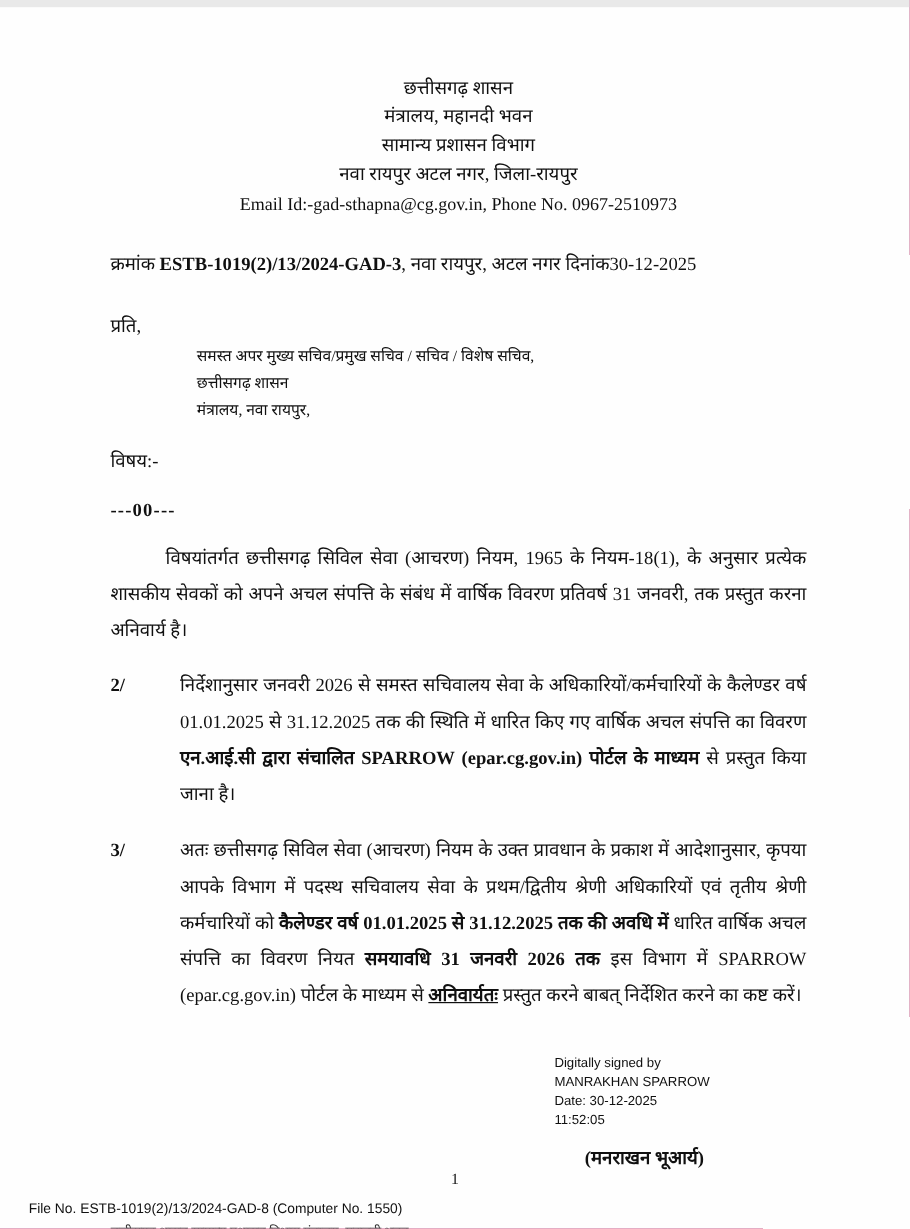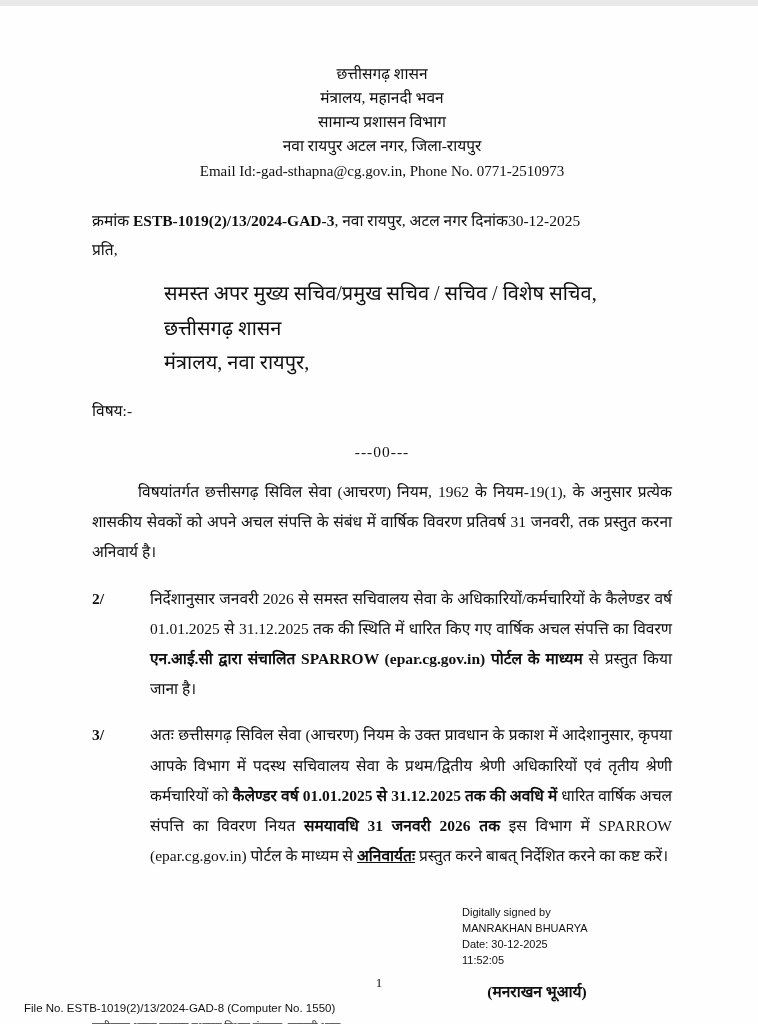--- a/index.html
+++ b/index.html
@@ -43,52 +43,53 @@
     margin-top: 2px;
   }
   .memo-no {
     margin-top: 26px;
     font-size: 15.5px;
     color: #101010;
     line-height: 1.6;
   }
   .b { font-weight: bold; }
   .to-line {
+    margin-top: 26px;
+    font-size: 15.5px;
+    color: #101010;
+  }
+  .addr {
     margin-top: 4px;
-    font-size: 15.5px;
-    color: #101010;
-  }
-  .addr {
-    margin-top: 16px;
     margin-left: 72px;
-    font-size: 20px;
+    font-size: 13px;
     line-height: 1.72;
     color: #101010;
   }
   .subject-row {
     margin-top: 18px;
     display: flex;
     font-size: 15.5px;
     color: #101010;
     line-height: 1.78;
     justify-content: space-between;
   }
   .subject-label {
     width: 72px;
     flex: 0 0 72px;
   }
   .subject-text {
     flex: 1;
   }
   .rule {
-    text-align: center;
+    text-align: left;
     margin-top: 18px;
     font-size: 15.5px;
     letter-spacing: 1px;
     color: #101010;
+    font-weight: bold;
   }
   .para {
     margin-top: 16px;
     font-size: 15.5px;
     line-height: 1.95;
     color: #101010;
     text-align: justify;
   }
   .para.first { text-indent: 46px; }
   .numbered {
@@ -171,60 +172,60 @@
   <div class="sheet">
     <div class="edge-top"></div>
 
     <div class="content">
 
       <div class="hdr">
         <div>छत्तीसगढ़ शासन</div>
         <div>मंत्रालय, महानदी भवन</div>
         <div>सामान्य प्रशासन विभाग</div>
         <div>नवा रायपुर अटल नगर, जिला-रायपुर</div>
-        <div class="email">Email Id:-gad-sthapna@cg.gov.in, Phone No. 0771-2510973</div>
+        <div class="email">Email Id:-gad-sthapna@cg.gov.in, Phone No. 0967-2510973</div>
       </div>
 
       <div class="memo-no">
         <span>क्रमांक </span><span class="b">ESTB-1019(2)/13/2024-GAD-3</span><span>, नवा रायपुर, अटल नगर दिनांक30-12-2025</span>
       </div>
 
       <div class="to-line">प्रति,</div>
 
       <div class="addr">
         <div>समस्त अपर मुख्य सचिव/प्रमुख सचिव / सचिव / विशेष सचिव,</div>
         <div>छत्तीसगढ़ शासन</div>
         <div>मंत्रालय, नवा रायपुर,</div>
       </div>
 
       <div class="subject-row">
         <div class="subject-label">विषय:-</div>
       </div>
 
       <div class="rule">---00---</div>
 
-      <div class="para first">विषयांतर्गत छत्तीसगढ़ सिविल सेवा (आचरण) नियम, 1962 के नियम-19(1), के अनुसार प्रत्येक शासकीय सेवकों को अपने अचल संपत्ति के संबंध में वार्षिक विवरण प्रतिवर्ष 31 जनवरी, तक प्रस्तुत करना अनिवार्य है।</div>
+      <div class="para first">विषयांतर्गत छत्तीसगढ़ सिविल सेवा (आचरण) नियम, 1965 के नियम-18(1), के अनुसार प्रत्येक शासकीय सेवकों को अपने अचल संपत्ति के संबंध में वार्षिक विवरण प्रतिवर्ष 31 जनवरी, तक प्रस्तुत करना अनिवार्य है।</div>
 
       <div class="numbered">
         <div class="num">2/</div>
         <div class="body">
           <span>निर्देशानुसार जनवरी 2026 से समस्त सचिवालय सेवा के अधिकारियों/कर्मचारियों के कैलेण्डर वर्ष 01.01.2025 से 31.12.2025 तक की स्थिति में धारित किए गए वार्षिक अचल संपत्ति का  विवरण </span><span class="b">एन.आई.सी द्वारा संचालित SPARROW (epar.cg.gov.in) पोर्टल के माध्यम</span><span> से प्रस्तुत किया जाना है।</span>
         </div>
       </div>
 
       <div class="numbered">
         <div class="num">3/</div>
         <div class="body">
           <span>अतः छत्तीसगढ़ सिविल सेवा (आचरण) नियम के उक्त प्रावधान के प्रकाश में आदेशानुसार, कृपया आपके विभाग में पदस्थ सचिवालय सेवा के प्रथम/द्वितीय श्रेणी अधिकारियों एवं तृतीय श्रेणी कर्मचारियों को </span><span class="b">कैलेण्डर वर्ष 01.01.2025 से 31.12.2025 तक की अवधि में</span><span> धारित वार्षिक अचल संपत्ति का विवरण नियत </span><span class="b">समयावधि 31 जनवरी 2026 तक</span><span> इस विभाग में SPARROW (epar.cg.gov.in) पोर्टल के माध्यम से </span><span style="text-decoration:underline;font-weight:bold;">अनिवार्यतः</span><span> प्रस्तुत करने बाबत् निर्देशित करने का कष्ट करें।</span>
         </div>
       </div>
 
       <div class="sig-block">
         <div>Digitally signed by</div>
-        <div>MANRAKHAN BHUARYA</div>
+        <div>MANRAKHAN SPARROW</div>
         <div>Date: 30-12-2025</div>
         <div>11:52:05</div>
       </div>
 
       <div class="sig-name-block">
         <div class="b">(मनराखन भूआर्य)</div>
 
       </div>
 
     </div>

